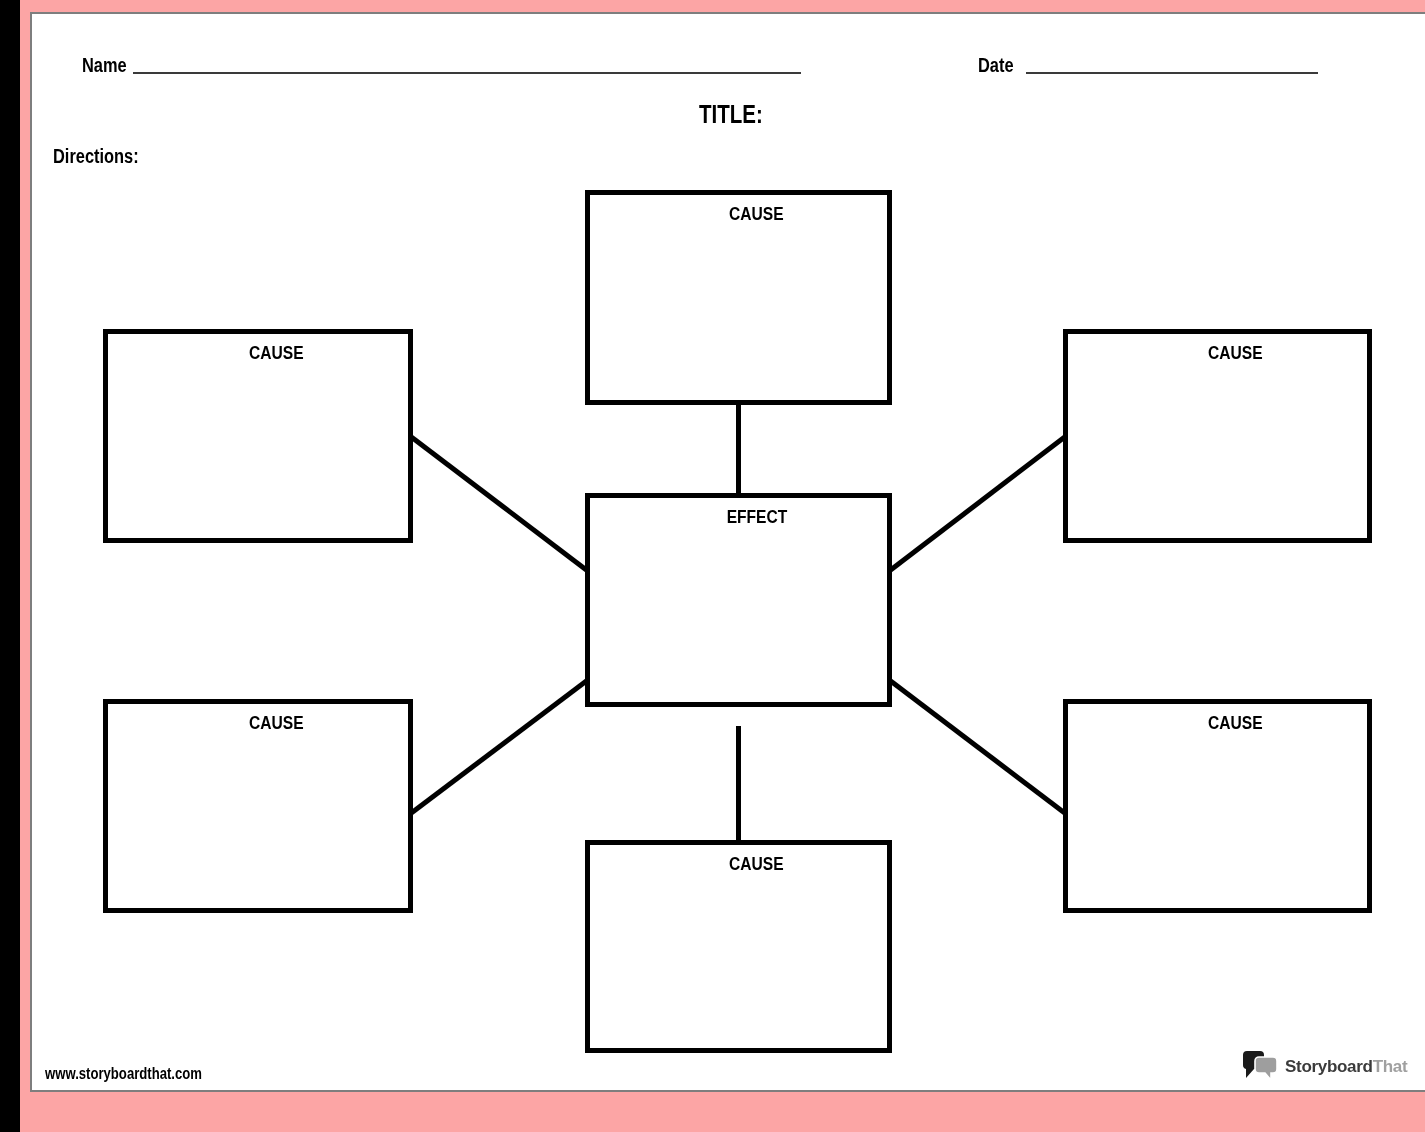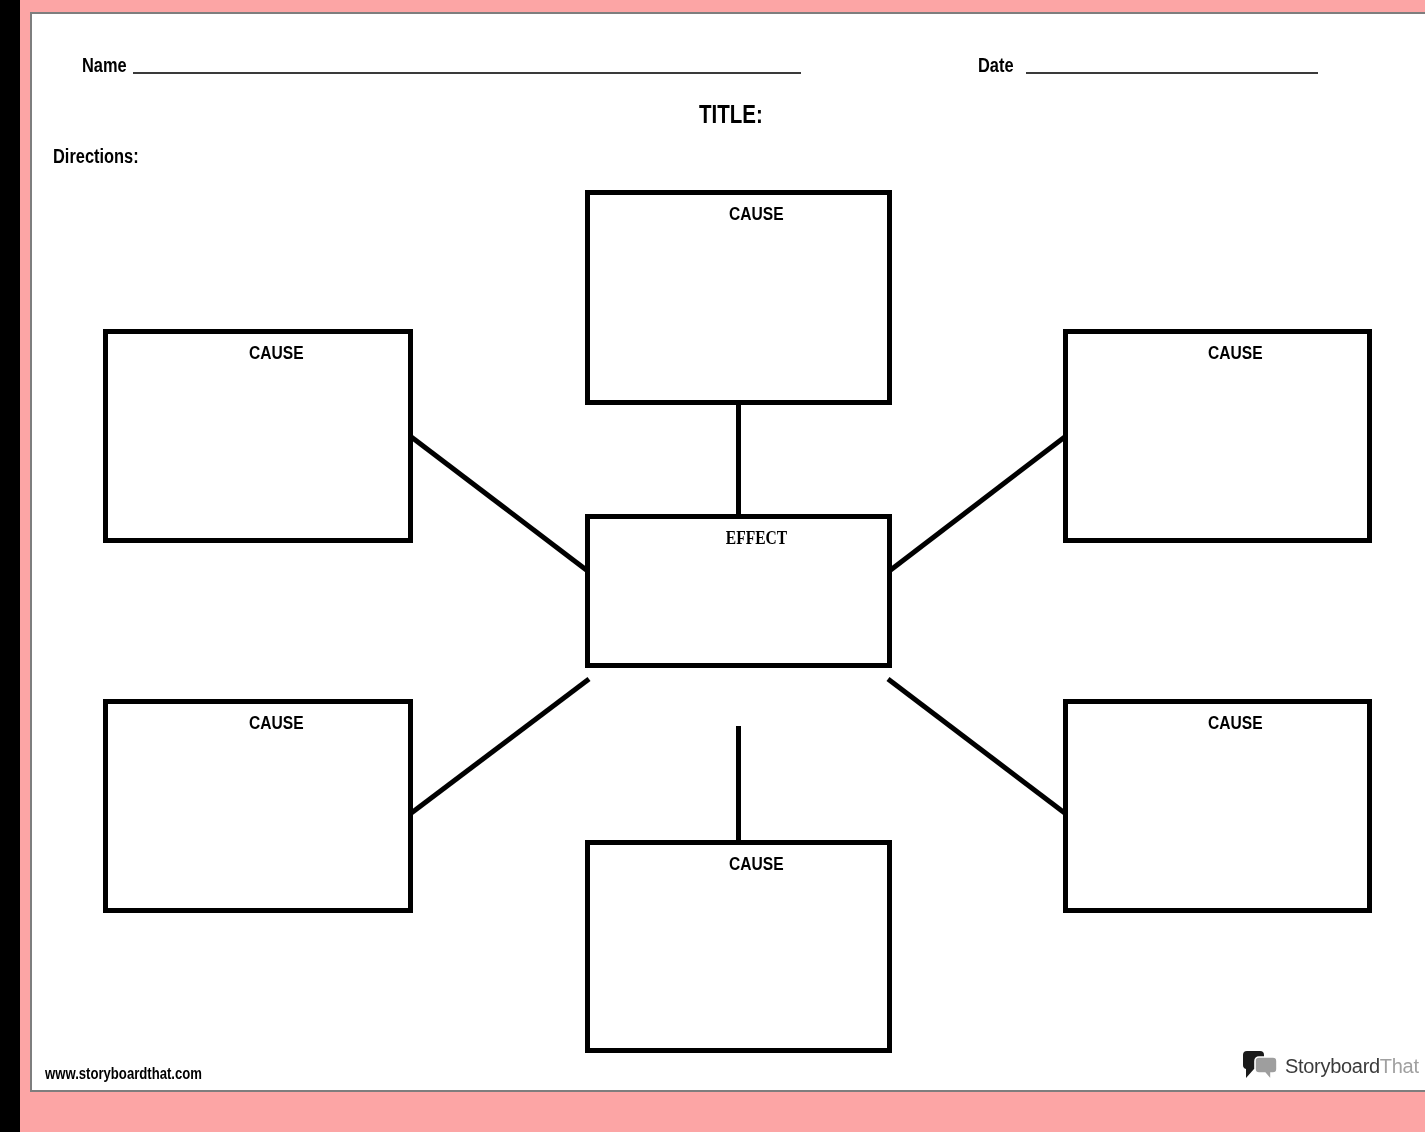--- a/index.html
+++ b/index.html
@@ -57,36 +57,36 @@
     background: #fff;
     border: 5px solid #000;
     text-align: center;
     padding-left: 36px;
   }
   .dbox .box-label { font-size: 19px; margin-top: 8px; }
 
   .box-cause-top          { left: 553px; top: 176px; width: 307px; height: 215px; }
   .box-cause-left-top     { left: 71px;  top: 315px; width: 310px; height: 214px; }
   .box-cause-right-top    { left: 1031px;top: 315px; width: 309px; height: 214px; }
-  .box-effect             { left: 553px; top: 500px; width: 307px; height: 154px; font-family: Liberation Serif, serif; }
+  .box-effect             { left: 553px; top: 479px; width: 307px; height: 214px; }
   .box-cause-left-bottom  { left: 71px;  top: 685px; width: 310px; height: 214px; }
   .box-cause-right-bottom { left: 1031px;top: 685px; width: 309px; height: 214px; }
   .box-cause-bottom       { left: 553px; top: 826px; width: 307px; height: 213px; }
 
   .footer-url { position: absolute; left: 13px; top: 1051px; font-size: 16px; }
 
   .logo {
     position: absolute;
     left: 1210px;
     top: 1036px;
     display: flex;
     align-items: center;
     gap: 5px;
   }
-  .logo-text { font-size: 20px; font-weight: 400; letter-spacing: -0.3px; }
+  .logo-text { font-size: 17px; font-weight: 700; letter-spacing: -0.3px; }
   .logo-text .primary   { color: #3b3b3b; }
   .logo-text .secondary { color: #a0a0a0; }
 </style>
 </head>
 <body>
 
 <div class="canvas">
   <div class="page">
 
     <span class="name-label cond">Name</span>

